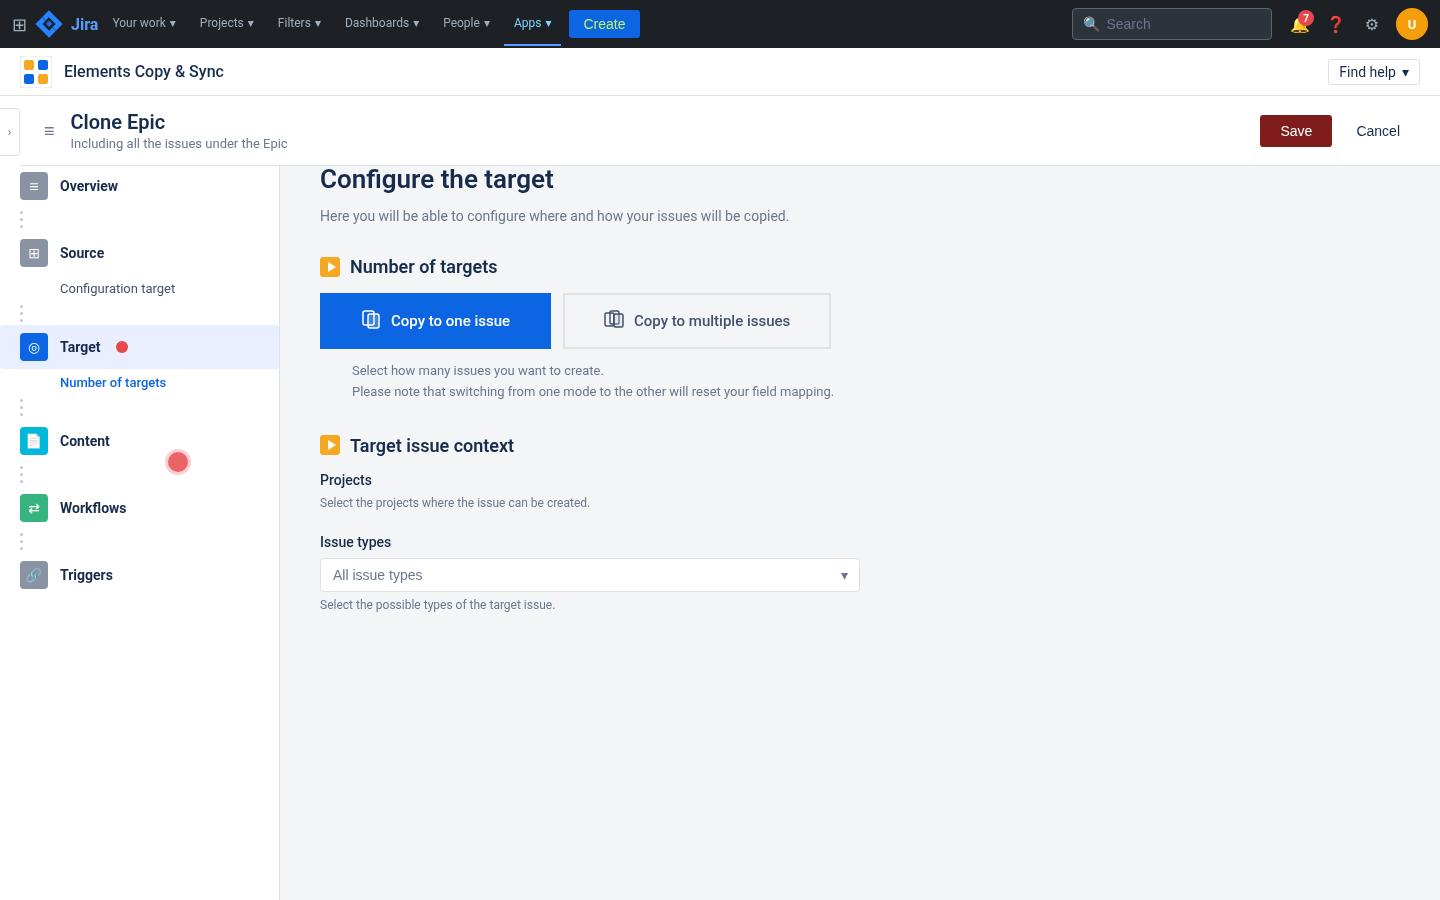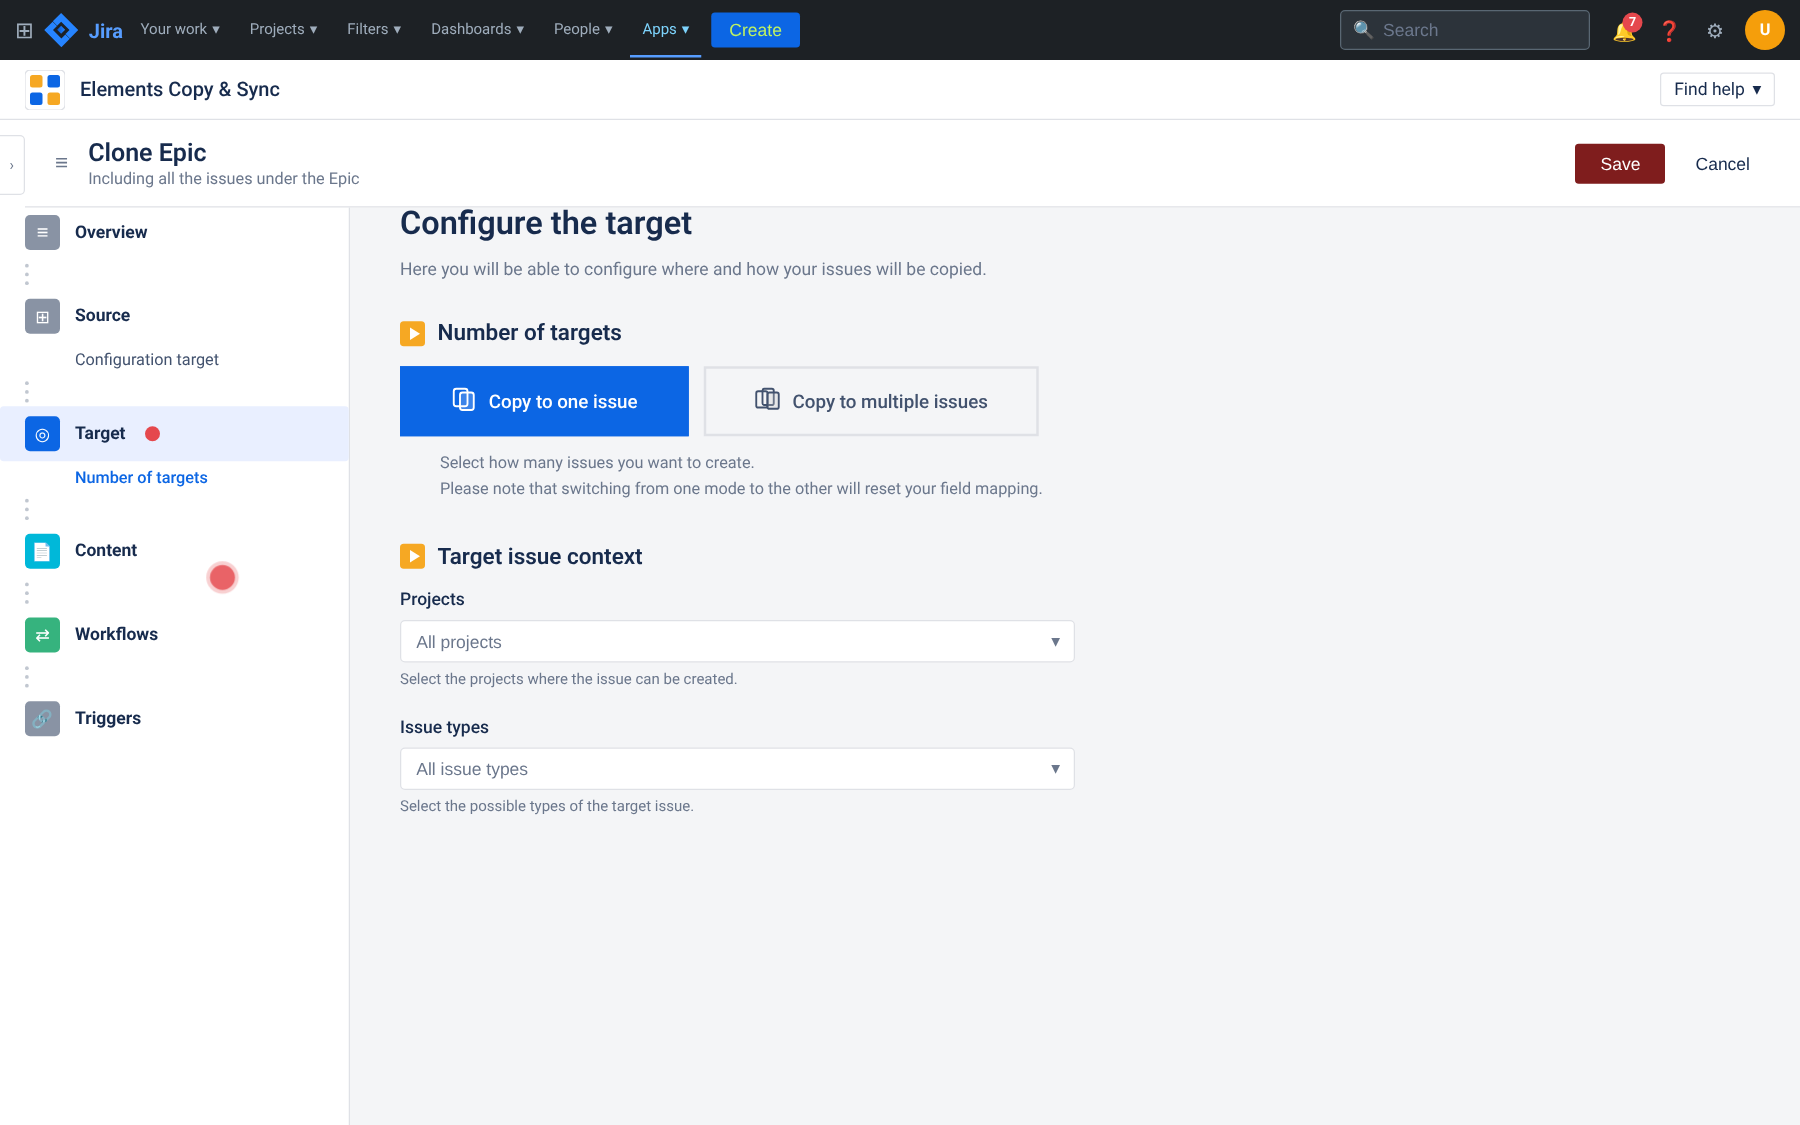--- a/index.html
+++ b/index.html
@@ -394,25 +394,20 @@
     </div>
 
     <div class="config-section">
       <div class="config-section-header">
         <div class="section-icon"></div>
         <h2 class="config-section-title">Target issue context</h2>
       </div>
 
       <div class="field-group">
         <div class="field-label">Projects</div>
-        <div class="select-wrapper">
-          <select>
-            <option>All projects</option>
-          </select>
-        </div>
         <div class="field-hint">Select the projects where the issue can be created.</div>
       </div>
 
       <div class="field-group">
         <div class="field-label">Issue types</div>
         <div class="select-wrapper">
           <select>
             <option>All issue types</option>
           </select>
         </div>

